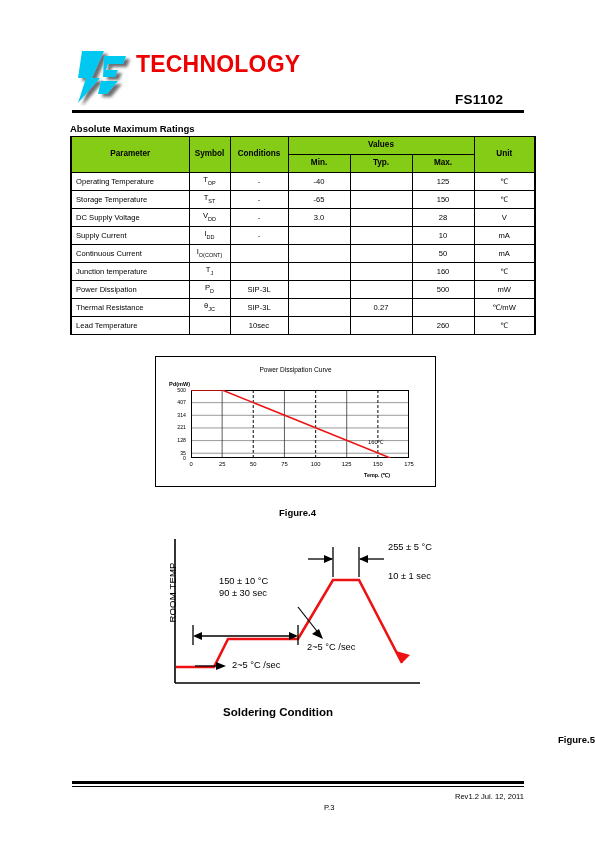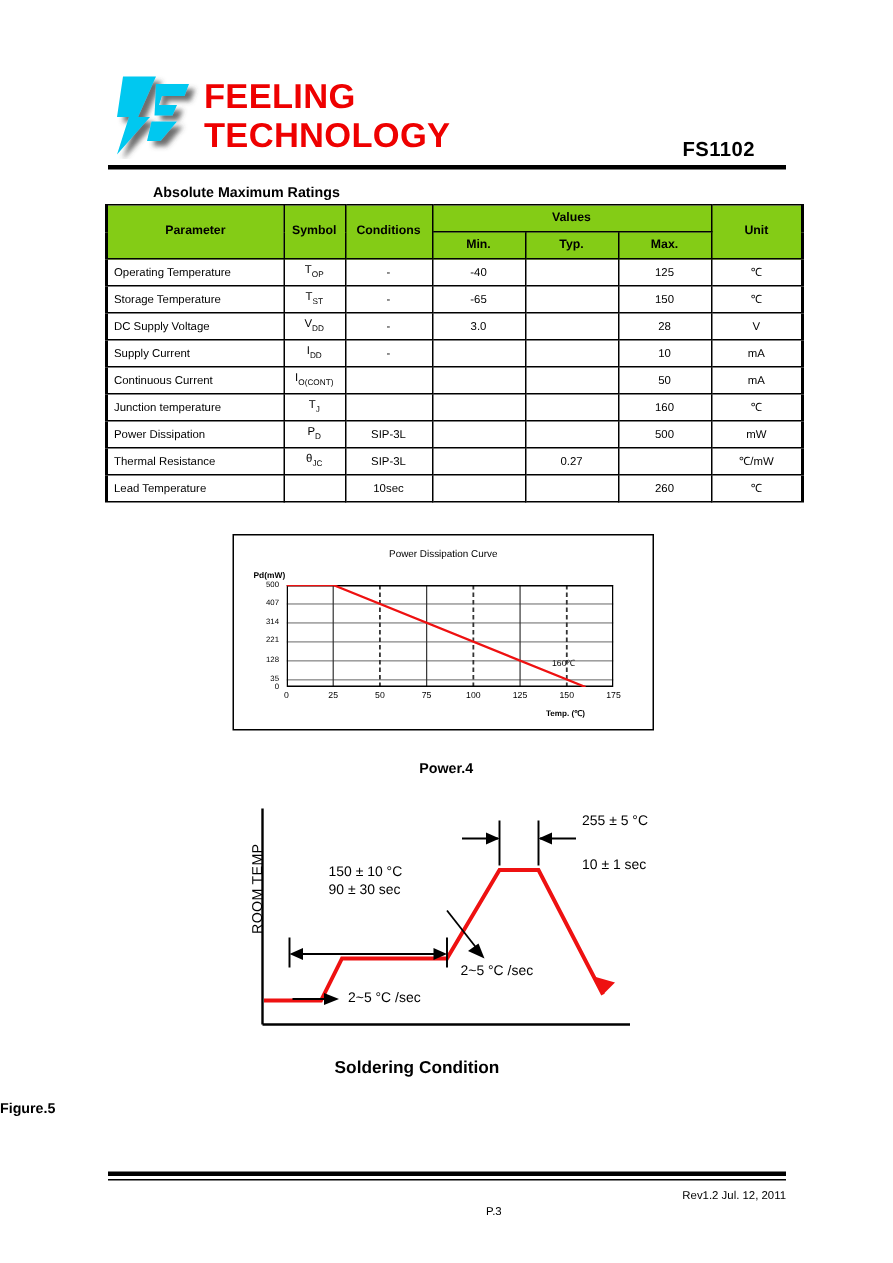--- a/index.html
+++ b/index.html
@@ -51,21 +51,20 @@
     width: 452px; height: 3px;
     background: #000000;
   }
 
   
   #section-title {
     position: absolute;
     left: 70px; top: 123px;
     font-size: 9.5px;
     font-weight: bold;
-    margin-left: 32px;
   }
 
   
   #ratings-table {
     position: absolute;
     left: 70px; top: 136px;
     width: 450px;
     border-collapse: collapse;
     table-layout: fixed;
     font-size: 7.6px;
@@ -187,21 +186,21 @@
     left: 0; top: 706px;
     width: 556px;
     text-align: center;
     font-size: 11.5px;
     font-weight: bold;
   }
   #fig5-caption {
     position: absolute;
     left: 0; top: 734px;
     width: 595px;
-    text-align: left;
+    text-align: right;
     font-size: 9.5px;
     font-weight: bold;
   }
 
   
   #footer-rule-thick {
     position: absolute;
     left: 72px; top: 781px;
     width: 452px; height: 3px;
     background: #000000;
@@ -249,21 +248,20 @@
         <path d="M8,3 L30,3 L18,30 L26,30 L4,55 L12,30 L4,30 Z" fill="#00c8f0"></path>
 
         <path d="M30,8 L52,8 L49,16 L34,16 L32,22 L44,22 L41,29 L29,29 Z" fill="#00c8f0"></path>
 
         <path d="M27,33 L44,33 L33,46 L24,46 Z" fill="#00c8f0"></path>
       </g>
     </svg>
   </div>
 
   <div id="logo-text">
-    <div>FEELING</div>
     <div>TECHNOLOGY</div>
   </div>
 
   <div id="part-number">FS1102</div>
   <div id="header-rule"></div>
 </div>
 
 <div id="section-title">Absolute Maximum Ratings</div>
 
 <table id="ratings-table">
@@ -411,21 +409,21 @@
       <div class="pd-xtick" style="left: 25px; top: 104px;">0</div>
       <div class="pd-xtick" style="left: 56.1429px; top: 104px;">25</div>
       <div class="pd-xtick" style="left: 87.2857px; top: 104px;">50</div>
       <div class="pd-xtick" style="left: 118.429px; top: 104px;">75</div>
       <div class="pd-xtick" style="left: 149.571px; top: 104px;">100</div>
       <div class="pd-xtick" style="left: 180.714px; top: 104px;">125</div>
       <div class="pd-xtick" style="left: 211.857px; top: 104px;">150</div>
       <div class="pd-xtick" style="left: 243px; top: 104px;">175</div>
     </div>
 </div>
-<div id="fig4-caption">Power.4</div>
+<div id="fig4-caption">Figure.4</div>
 
 <div id="solder-wrap">
   <div id="solder-ylabel">ROOM TEMP</div>
 
   <svg width="290" height="160" viewBox="0 0 290 160">
 
     <line x1="35" y1="4" x2="35" y2="148" stroke="#000" stroke-width="1.6"></line>
     <line x1="35" y1="148" x2="280" y2="148" stroke="#000" stroke-width="1.6"></line>
 
     <polyline points="36,132 74,132 88,104 158,104 193,45 219,45 262,128" fill="none" stroke="#ee1111" stroke-width="2.6"></polyline>

